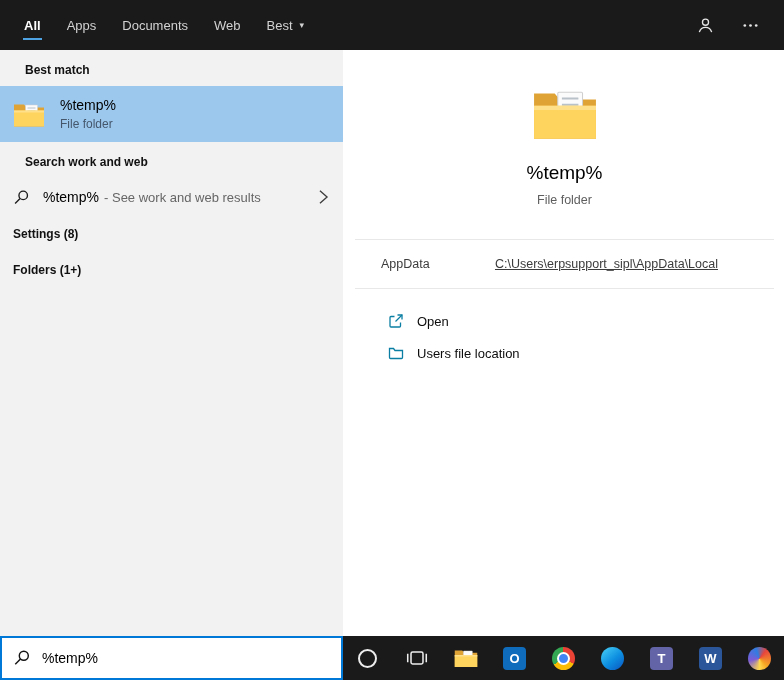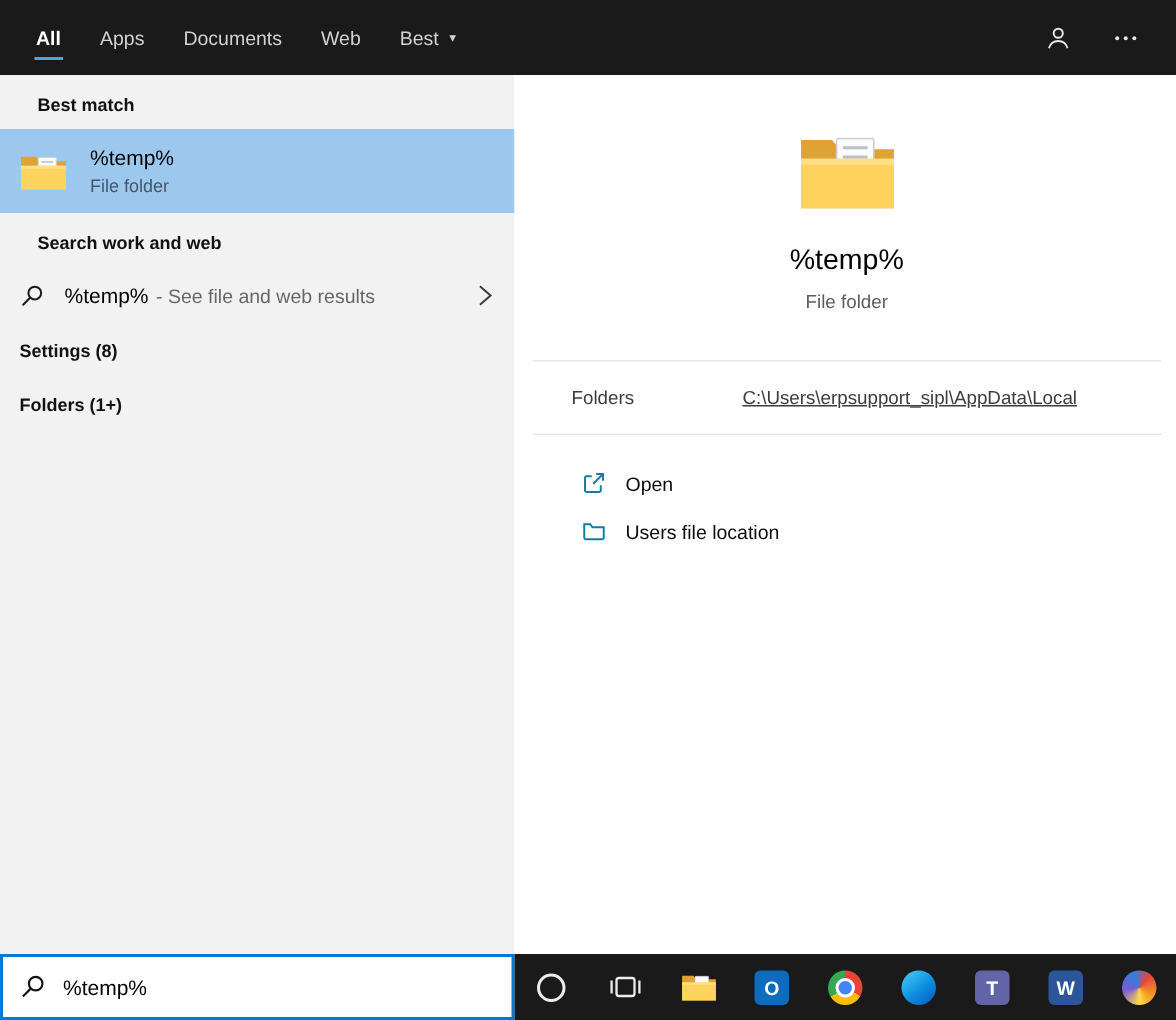--- a/index.html
+++ b/index.html
@@ -127,21 +127,21 @@
       </div>
 
       <div class="section-header">Search work and web</div>
 
       <div class="search-row">
         <svg class="sicon" viewBox="0 0 20 20" fill="none" stroke="currentColor" stroke-width="1.6">
           <circle cx="12" cy="7.5" r="5"></circle>
           <line x1="8.3" y1="11.2" x2="2.5" y2="17"></line>
         </svg>
         <span class="query">%temp%</span>
-        <span class="suffix">- See file and web results</span>
+        <span class="suffix">- See work and web results</span>
         <svg class="chev" viewBox="0 0 14 18" fill="none" stroke="currentColor" stroke-width="1.5">
           <path d="M3 2l8 7-8 7"></path>
         </svg>
       </div>
 
       <div class="group-header">Settings (8)</div>
       <div class="group-header">Folders (1+)</div>
     </aside>
 
     <main class="right">
@@ -151,21 +151,21 @@
           <rect x="25" y="5" width="24" height="32" rx="1" fill="#fbfbfb" stroke="#cfcfcf"></rect>
           <path d="M29 11h16M29 17h16M29 23h12" stroke="#b9c2c9" stroke-width="2" fill="none"></path>
           <path d="M2 18 h60 v32 H2 Z" fill="#ffd45e"></path>
           <path d="M2 18 h60 v4 H2 Z" fill="#ffe08a"></path>
         </svg>
         <h1 class="pv-title">%temp%</h1>
         <div class="pv-sub">File folder</div>
       </div>
 
       <div class="loc-row">
-        <span class="loc-label">Folders</span>
+        <span class="loc-label">AppData</span>
         <a class="loc-link">C:\Users\erpsupport_sipl\AppData\Local</a>
       </div>
 
       <div class="actions">
         <div class="action">
           <svg class="aicon" viewBox="0 0 16 16" fill="none" stroke="currentColor" stroke-width="1.3">
             <path d="M6.5 3.5H3a1 1 0 0 0-1 1V13a1 1 0 0 0 1 1h8.5a1 1 0 0 0 1-1V9.5"></path>
             <path d="M9.5 2H14v4.5"></path>
             <path d="M14 2L7.5 8.5"></path>
           </svg>

